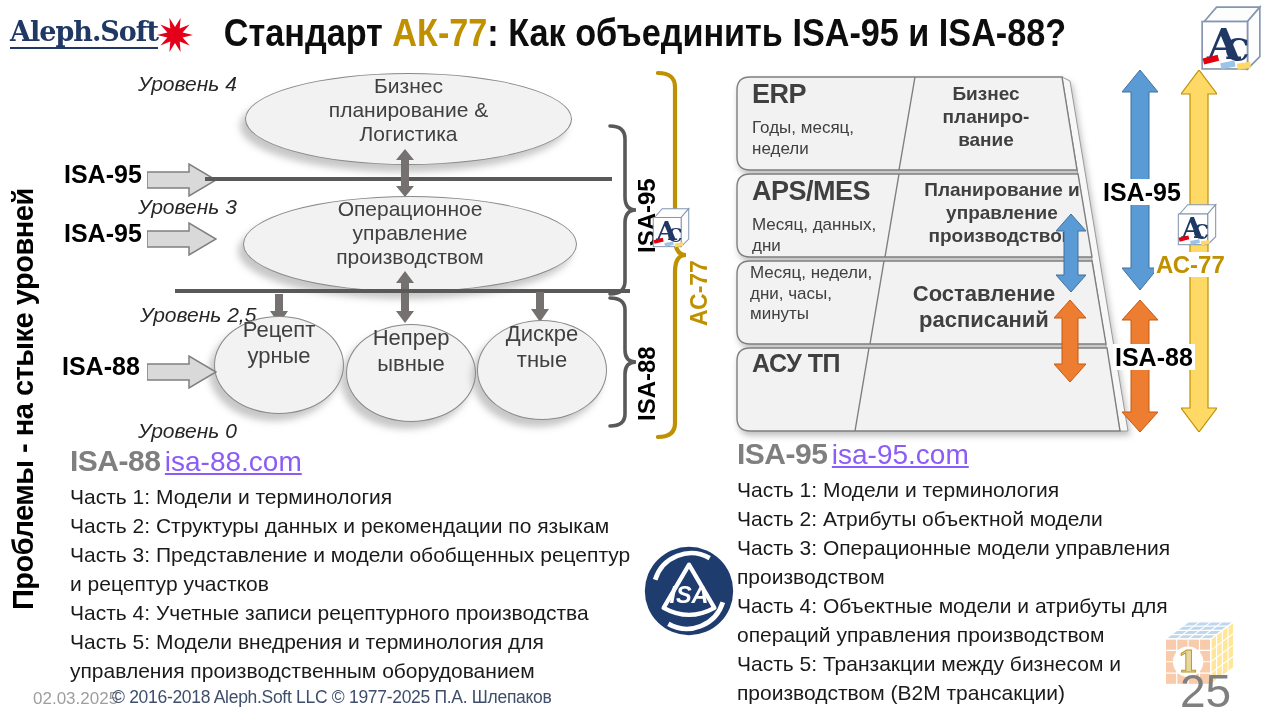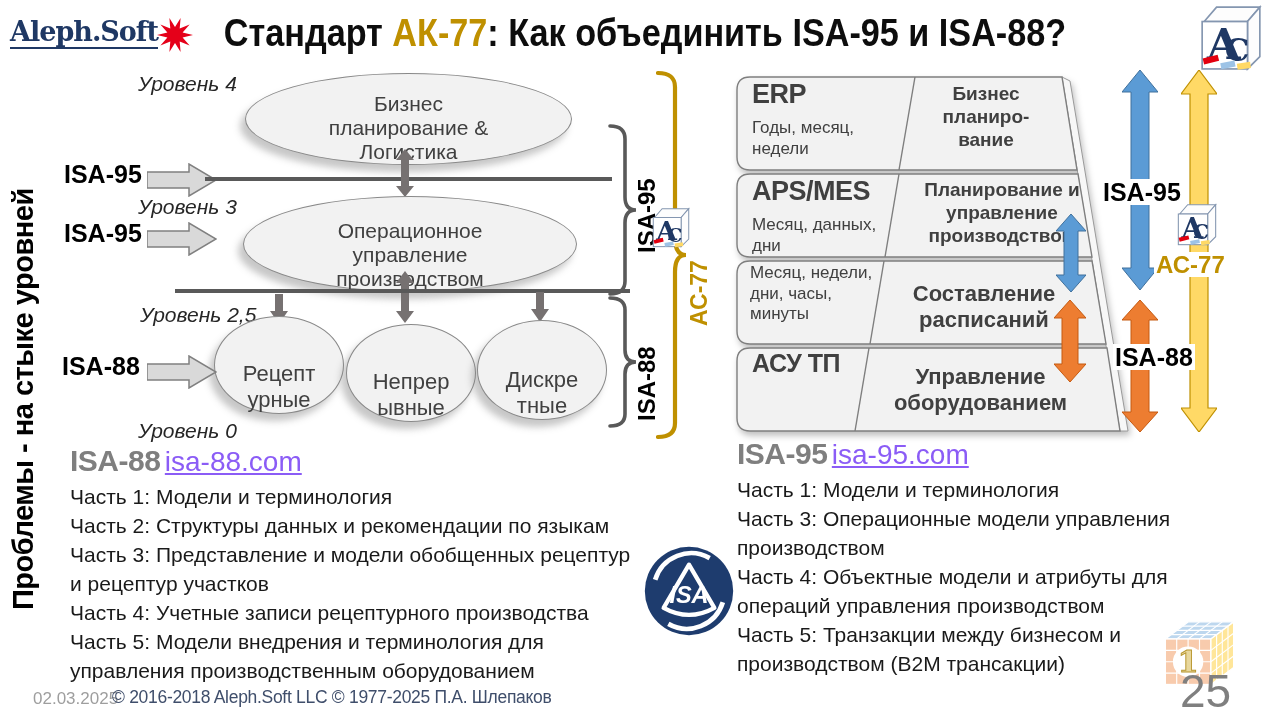--- a/index.html
+++ b/index.html
@@ -12,21 +12,21 @@
   .title{left:150px;top:12px;width:990px;text-align:center;font-size:38px;font-weight:bold;color:#0d0d0d;}
   .title-inner{display:inline-block;transform:scaleX(0.9);transform-origin:center;white-space:nowrap;}
   .gold{color:#BF9000;}
   
   .sidelabel{left:0px;top:133px;height:532px;width:46px;font-size:29px;font-weight:bold;color:#000;
              writing-mode:vertical-rl;transform:rotate(180deg);text-align:center;line-height:46px;letter-spacing:-0.5px;}
   
   .lvl{font-style:italic;font-size:21px;color:#262626;}
   .isalbl{font-size:25px;font-weight:bold;color:#000;}
   .ellipse{background:#F2F2F2;border:1.5px solid #898989;border-radius:50%;
-           display:flex;align-items:flex-end;justify-content:center;text-align:center;
+           display:flex;align-items:flex-start;justify-content:center;text-align:center;
            font-size:21px;color:#404040;box-shadow:-5px 7px 7px rgba(130,130,130,0.45);}
   .pre{white-space:pre-line;}
   .hline{background:#595959;height:4px;}
   .vlabel{writing-mode:vertical-rl;transform:rotate(180deg);text-align:center;font-weight:bold;}
   .bracelbl{font-size:24px;color:#000;}
   
   .sys{font-size:27px;font-weight:bold;color:#404040;letter-spacing:-0.5px;}
   .hor{font-size:17px;color:#404040;line-height:1.22;}
   .fn{font-weight:bold;color:#404040;text-align:center;line-height:1.2;}
   .overlabel{background:#fff;font-weight:bold;font-size:25px;color:#000;padding:0 2px;line-height:1.05;}
@@ -156,21 +156,20 @@
   <div class="abs fn" style="left:922px;top:83px;width:128px;font-size:19px;">Бизнес планиро-вание</div>
 
   <div class="abs sys" style="left:752px;top:176px;">APS/MES</div>
   <div class="abs hor" style="left:752px;top:215px;width:140px;">Месяц, данных, дни</div>
   <div class="abs fn" style="left:903px;top:179px;width:198px;font-size:19px;">Планирование и управление производством</div>
 
   <div class="abs hor" style="left:750px;top:263px;width:135px;">Месяц, недели, дни, часы, минуты</div>
   <div class="abs fn" style="left:880px;top:281px;width:208px;font-size:22px;">Составление расписаний</div>
 
   <div class="abs sys" style="left:752px;top:349px;font-size:25px;">АСУ ТП</div>
-  <div class="abs fn" style="left:858px;top:364px;width:245px;font-size:22px;">Управление оборудованием</div>
 
   <svg class="abs" style="left:1056px;top:214px;" width="30" height="78" viewBox="0 0 30 78">
     <polygon points="15,0 30,17 22,17 22,61 30,61 15,78 0,61 8,61 8,17 0,17" fill="#5B9BD5" stroke="#41719C" stroke-width="1"></polygon>
   </svg>
   <svg class="abs" style="left:1054px;top:300px;" width="32" height="82" viewBox="0 0 32 82">
     <polygon points="16,0 32,18 24,18 24,64 32,64 16,82 0,64 8,64 8,18 0,18" fill="#ED7D31" stroke="#C55A11" stroke-width="1"></polygon>
   </svg>
 
   <svg class="abs" style="left:1122px;top:70px;" width="36" height="220" viewBox="0 0 36 220">
     <polygon points="18,0 36,22 27,22 27,198 36,198 18,220 0,198 9,198 9,22 0,22" fill="#5B9BD5" stroke="#41719C" stroke-width="1"></polygon>
@@ -207,20 +206,21 @@
     <path d="M50,22 L77,68 Q50,83 23,68 Z" stroke="#fff" stroke-width="4.5" fill="none" stroke-linejoin="round"></path>
     <text x="50" y="63" text-anchor="middle" font-family="Liberation Sans, sans-serif" font-weight="bold" font-style="italic" font-size="25" fill="#fff">ISA</text>
   </svg>
 
   <div class="abs" style="left:737px;top:437px;">
     <span class="grayhead">ISA-95</span>
     <a class="weblink" href="#">isa-95.com</a>
   </div>
   <div class="abs plist" style="left:737px;top:476px;width:480px;">
     <div>Часть 1: Модели и терминология</div>
+    <div>Часть 2: Атрибуты объектной модели</div>
     <div>Часть 3: Операционные модели управления производством</div>
     <div>Часть 4: Объектные модели и атрибуты для операций управления производством</div>
     <div>Часть 5: Транзакции между бизнесом и производством (B2M трансакции)</div>
   </div>
 
   <svg class="abs" style="left:1152px;top:614px;" width="95" height="86" viewBox="0 0 100 90">
     <polygon points="14,26 38,8 86,8 62,26" fill="#BDD7EE" stroke="#fff" stroke-width="1.5"></polygon>
     <line x1="20" y1="21.5" x2="68" y2="21.5" stroke="#fff" stroke-width="1.2"></line>
     <line x1="26" y1="17" x2="74" y2="17" stroke="#fff" stroke-width="1.2"></line>
     <line x1="32" y1="12.5" x2="80" y2="12.5" stroke="#fff" stroke-width="1.2"></line>

